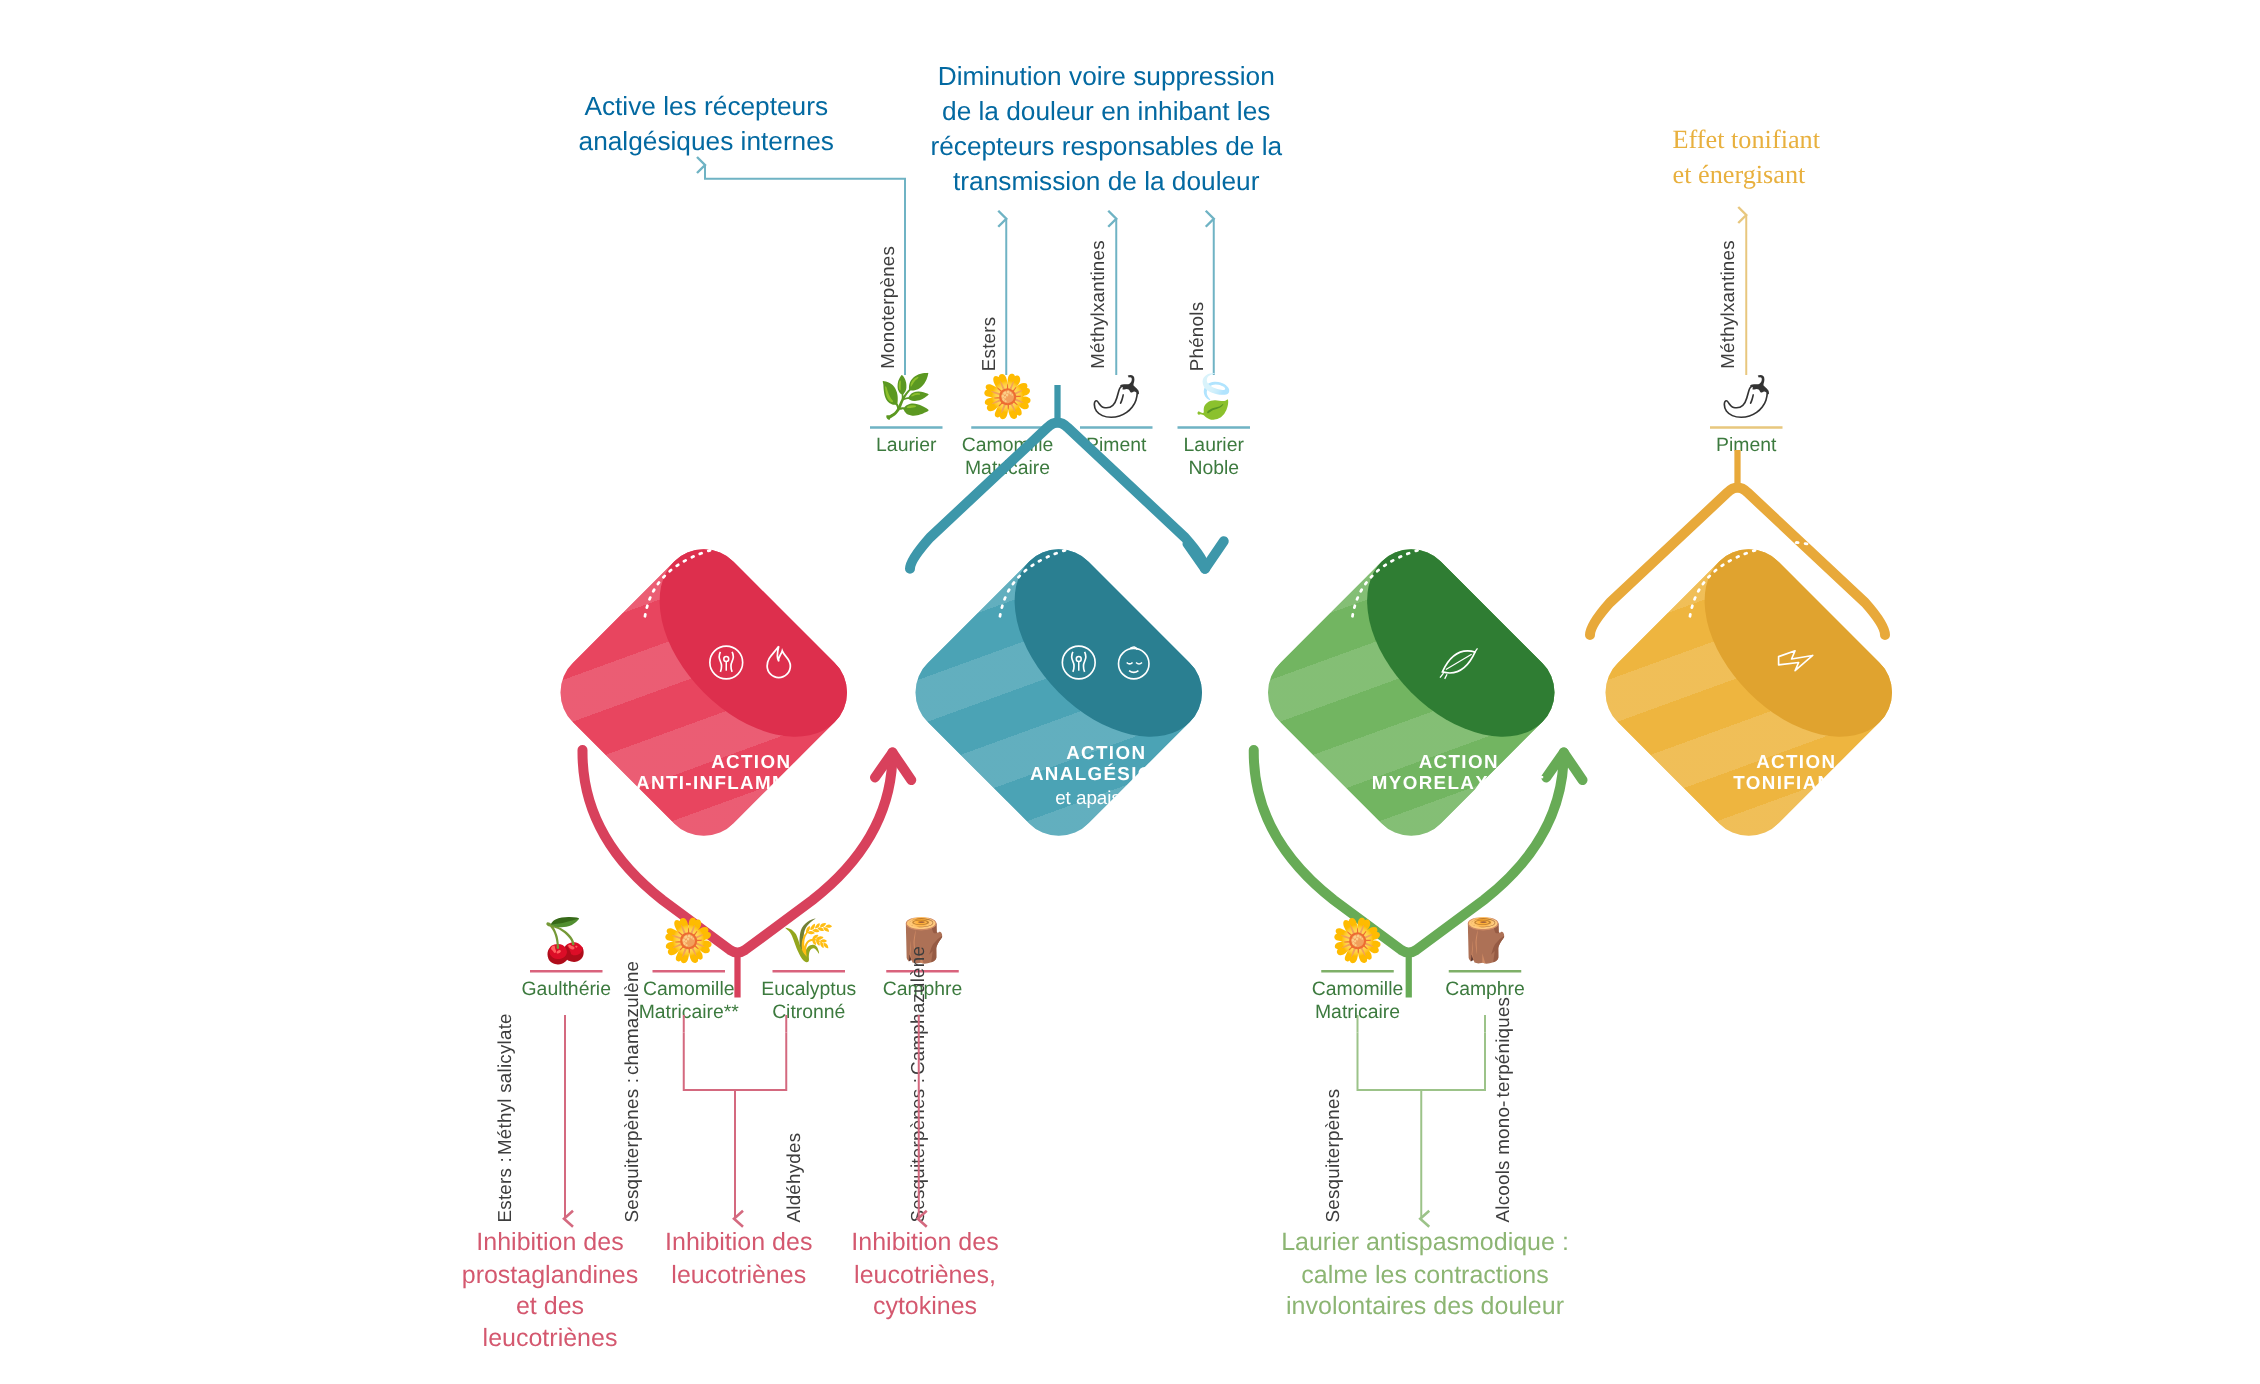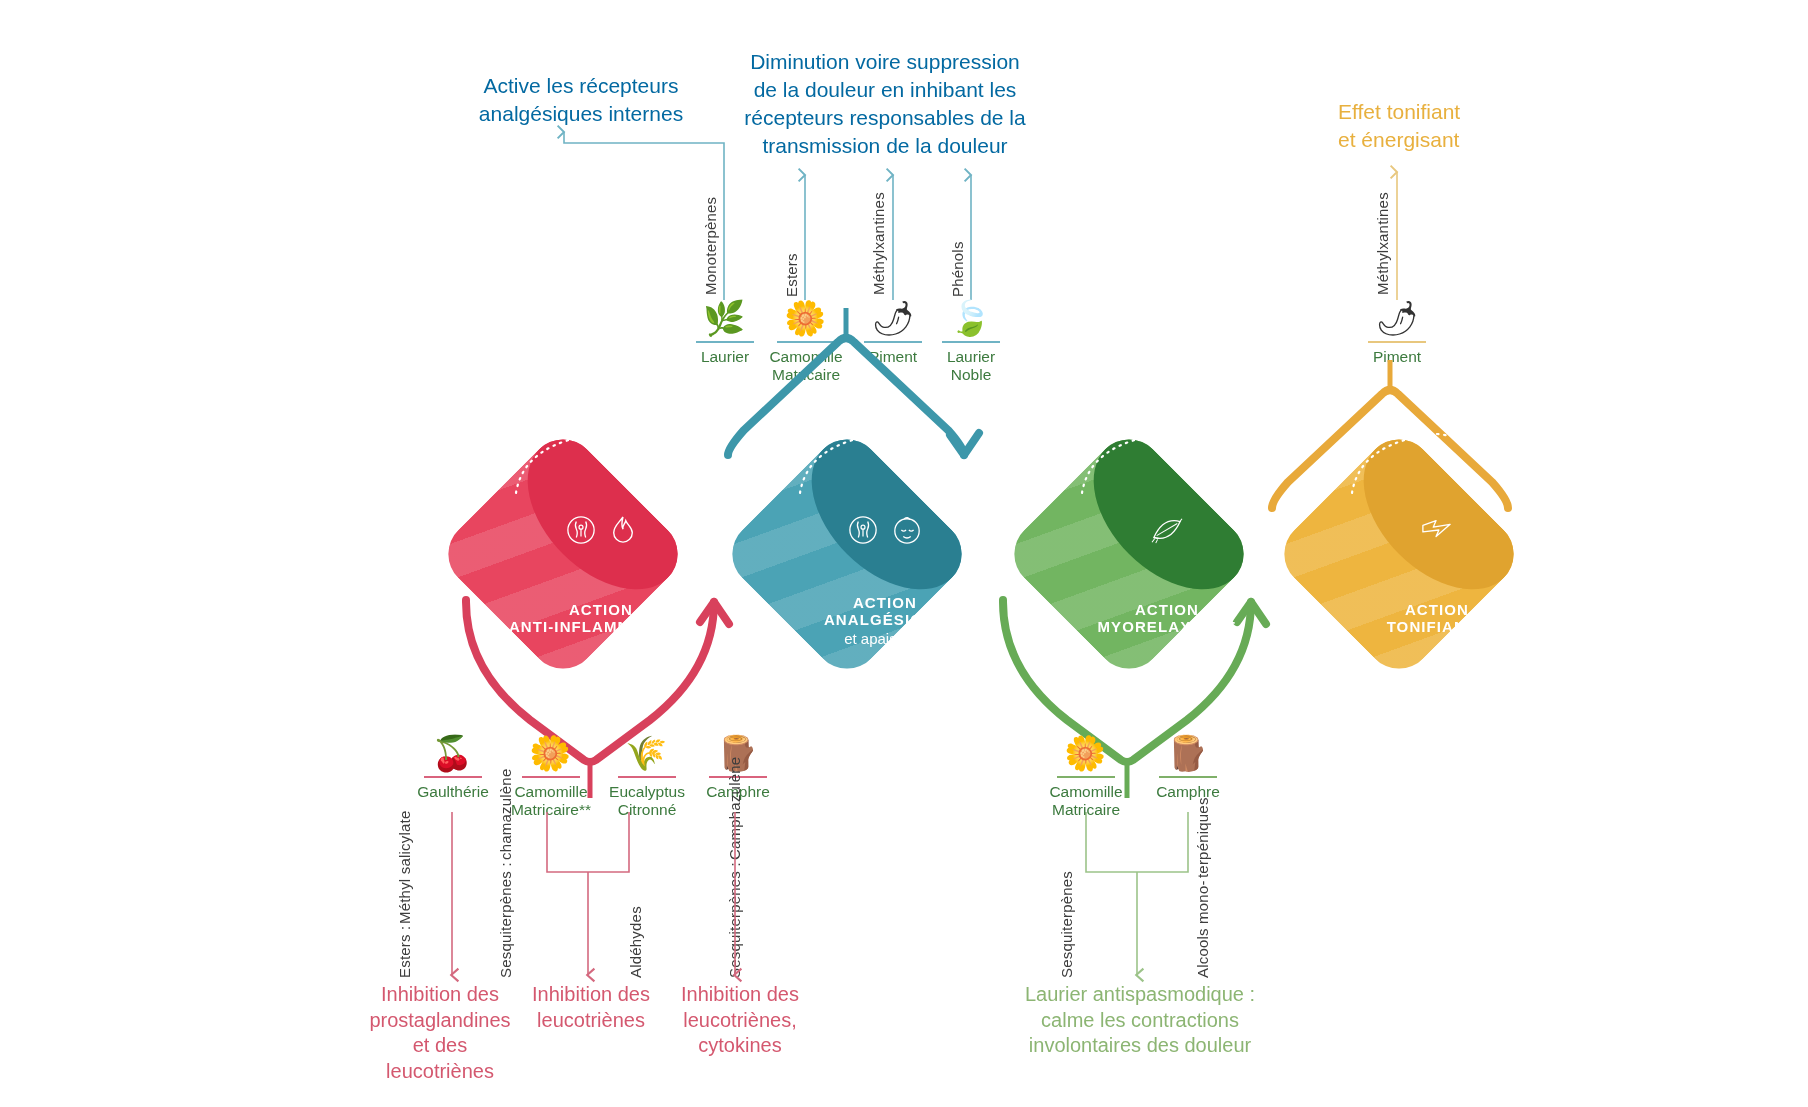--- a/index.html
+++ b/index.html
@@ -39,33 +39,33 @@
   svg{display:block;overflow:visible;}
   .txt-pink{color:#d4586f;}
   .txt-green{color:#8cb573;}
   .bottom-res{font-size:20px;line-height:1.28;text-align:center;font-weight:400;}
 </style>
 </head>
 <body>
 
 <div class="stage">
 
-  <div class="abs effect-txt teal-txt" style="left:456px;top:72px;width:250px;">
+  <div class="abs effect-txt teal-txt" style="left:440px;top:72px;width:250px;">
     <div>Active les récepteurs</div>
     <div>analgésiques internes</div>
   </div>
 
   <div class="abs effect-txt teal-txt" style="left:730px;top:48px;width:310px;">
     <div>Diminution voire suppression</div>
     <div>de la douleur en inhibant les</div>
     <div>récepteurs responsables de la</div>
     <div>transmission de la douleur</div>
   </div>
 
-  <div class="abs effect-txt orange-txt" style="left:1338px;top:98px;width:230px;text-align:left;">
+  <div class="abs effect-txt orange-txt" style="left:1338px;top:98px;width:230px;text-align:left;font-family:Liberation Serif, serif;">
     <div>Effet tonifiant</div>
     <div>et énergisant</div>
   </div>
 
   <svg class="abs" style="left:0;top:0;width:1808px;height:420px;">
     <defs>
       <marker id="arrTeal" markerWidth="10" markerHeight="10" refX="5" refY="5" orient="auto">
         <path d="M1,1 L5,5 L9,1" fill="none" stroke="#6fb3c4" stroke-width="1.2"></path>
       </marker>
       <marker id="arrOrange" markerWidth="10" markerHeight="10" refX="5" refY="5" orient="auto">

